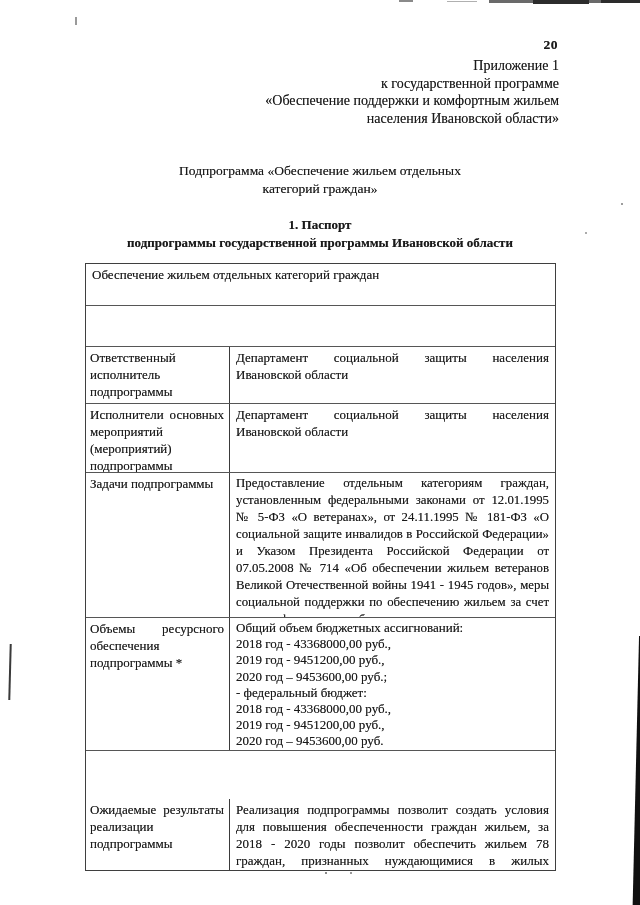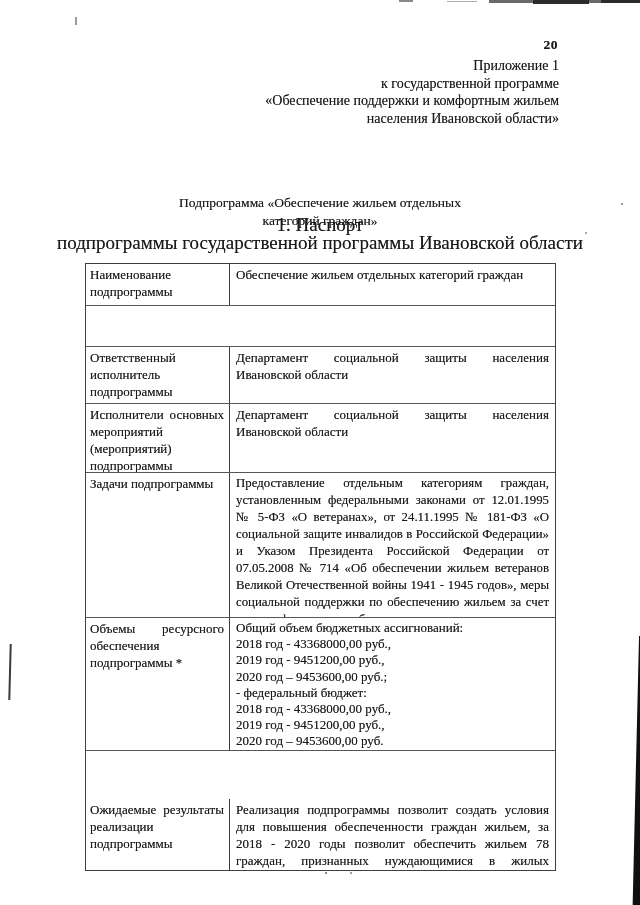--- a/index.html
+++ b/index.html
@@ -18,25 +18,25 @@
     font-size:13.5px;font-weight:bold;letter-spacing:.5px;
   }
   .header-block{
     position:absolute;top:57px;right:81px;
     width:420px;
     text-align:right;
     font-size:14px;line-height:17.6px;
   }
   .subtitle-block{
     position:absolute;top:162px;left:0;width:640px;
-    text-align:center;font-size:13.5px;line-height:17.6px;margin-top:32px;
+    text-align:center;font-size:13.5px;line-height:17.6px;
   }
   .section-title-block{
     position:absolute;top:216px;left:0;width:640px;
-    text-align:center;font-size:19px;line-height:17.6px;
+    text-align:center;font-size:13px;line-height:17.6px;font-weight:bold;
   }
   
   .ptable{
     position:absolute;left:85px;top:263px;width:471px;
     border:1px solid #3f3f3f;
     box-sizing:border-box;
     font-size:13px;line-height:17px;
   }
   .trow{display:flex;box-sizing:border-box;border-bottom:1px solid #565656;overflow:hidden;}
   .trow:last-child{border-bottom:none;margin-top:48px;}
@@ -107,21 +107,20 @@
     <div>категорий граждан»</div>
   </div>
 
   <div class="section-title-block">
     <div>1. Паспорт</div>
     <div>подпрограммы государственной программы Ивановской области</div>
   </div>
 
   <div class="ptable">
     <div class="trow r1">
-      <div class="cell label">Наименование подпрограммы</div>
       <div class="cell value">Обеспечение жильем отдельных категорий граждан</div>
     </div>
     <div class="trow r2">
     </div>
     <div class="trow r3">
       <div class="cell label">Ответственный исполнитель подпрограммы</div>
       <div class="cell value">Департамент социальной защиты населения Ивановской области</div>
     </div>
     <div class="trow r4">
       <div class="cell label">Исполнители основных мероприятий (мероприятий) подпрограммы</div>

